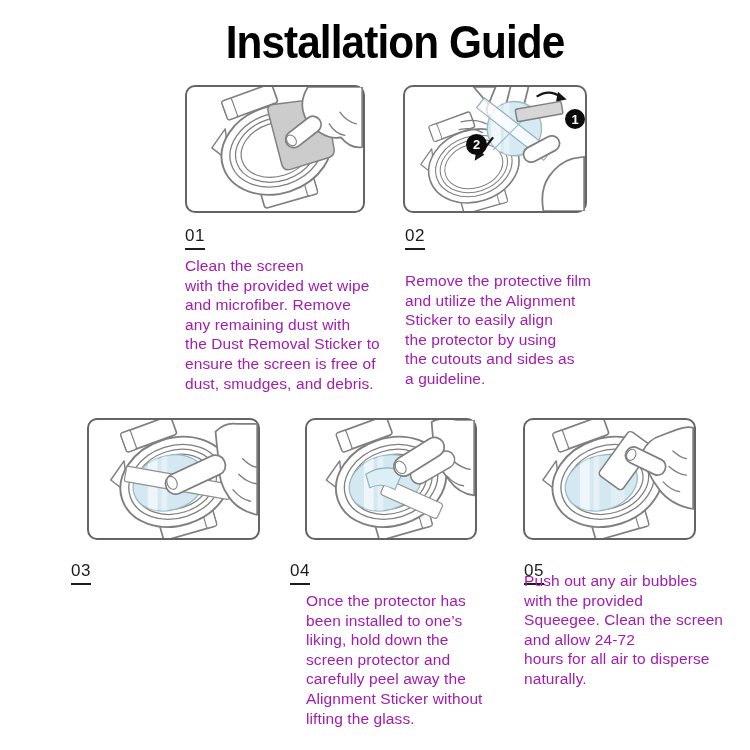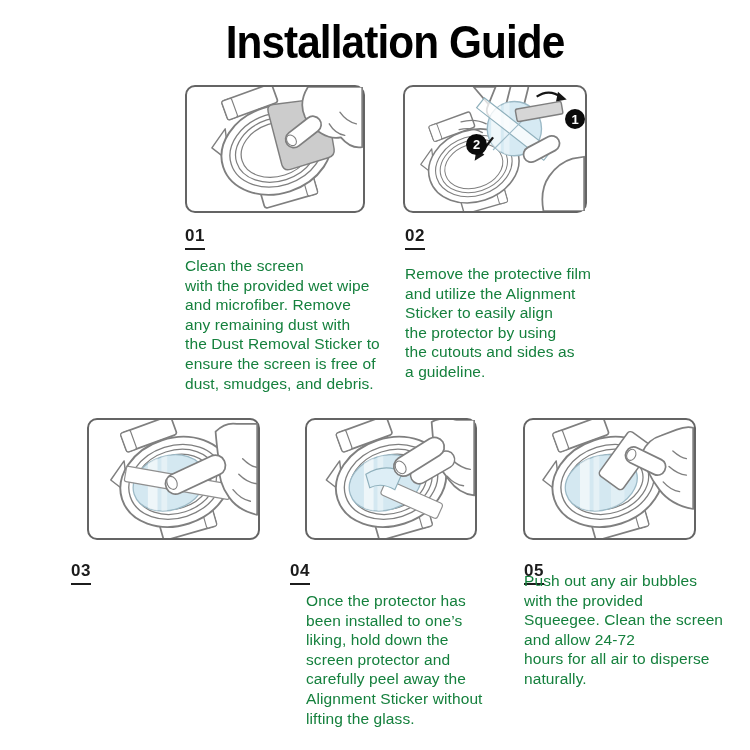--- a/index.html
+++ b/index.html
@@ -3,23 +3,23 @@
 <meta charset="utf-8">
 <style>
   html,body{margin:0;padding:0;background:#fff;}
   .page{position:relative;width:750px;height:750px;background:#fff;overflow:hidden;
         font-family:"Liberation Sans",sans-serif;margin-left:20px;}
   .title{position:absolute;top:14px;left:0;width:750px;margin:0;text-align:center;
          font-size:47px;font-weight:700;color:#000;letter-spacing:-1px;
          transform:scaleX(.9);transform-origin:50% 50%;}
   .box{position:absolute;border:2.5px solid #646464;border-radius:10px;background:#fff;box-sizing:border-box;}
   .box svg{position:absolute;left:0;top:0;width:100%;height:100%;display:block;}
-  .step-num{position:absolute;font-size:17px;font-weight:700;color:#1c1c1c;}
+  .step-num{position:absolute;font-size:17px;font-weight:400;color:#1c1c1c;}
   .step-num span{display:inline-block;border-bottom:2.5px solid #1c1c1c;padding-bottom:2px;letter-spacing:.5px;}
-  .step-text{position:absolute;margin:0;font-size:15.5px;line-height:19.6px;color:#15803d;
+  .step-text{position:absolute;margin:0;font-size:15.5px;line-height:19.6px;color:#a21caf;
              white-space:pre-line;letter-spacing:.1px;}
   .badge{position:absolute;background:#0b0b0b;color:#fff;border-radius:50%;
          display:flex;align-items:center;justify-content:center;
          font-size:13px;font-weight:700;z-index:2;}
   
   .ln{stroke:#7f7f7f;stroke-linejoin:round;stroke-linecap:round;fill:#fff;}
   .fl{stroke:#7f7f7f;stroke-linejoin:round;stroke-linecap:round;fill:none;}
 </style>
 </head>
 <body>
@@ -95,21 +95,21 @@
       <rect class="ln" x="120" y="56" width="40" height="16" rx="8" transform="rotate(-28 140 64)" stroke-width="1.8"></rect>
       <path d="M135,10 Q148,1 161,11" fill="none" stroke="#151515" stroke-width="2.2"></path>
       <polygon points="157,5 166,13 155,15" fill="#151515"></polygon>
       <line x1="90" y1="52" x2="76" y2="70" stroke="#151515" stroke-width="2.4"></line>
       <polygon points="71,76 81,70 73,63" fill="#151515"></polygon>
     </svg>
     <div class="badge" style="left:160px;top:22px;width:20px;height:20px">1</div>
     <div class="badge" style="left:61px;top:47px;width:21px;height:21px">2</div>
   </div>
   <div class="step-num" style="left:385px;top:226px"><span>02</span></div>
-  <p class="step-text" style="left:385px;top:264px;width:200px">Remove the protective film
+  <p class="step-text" style="left:385px;top:271px;width:200px">Remove the protective film
 and utilize the Alignment
 Sticker to easily align
 the protector by using
 the cutouts and sides as
 a guideline.</p>
 
   <div class="box" style="left:67px;top:418px;width:173px;height:122px">
     <svg viewBox="0 0 173 122">
       <defs>
           <clipPath id="cp3">

